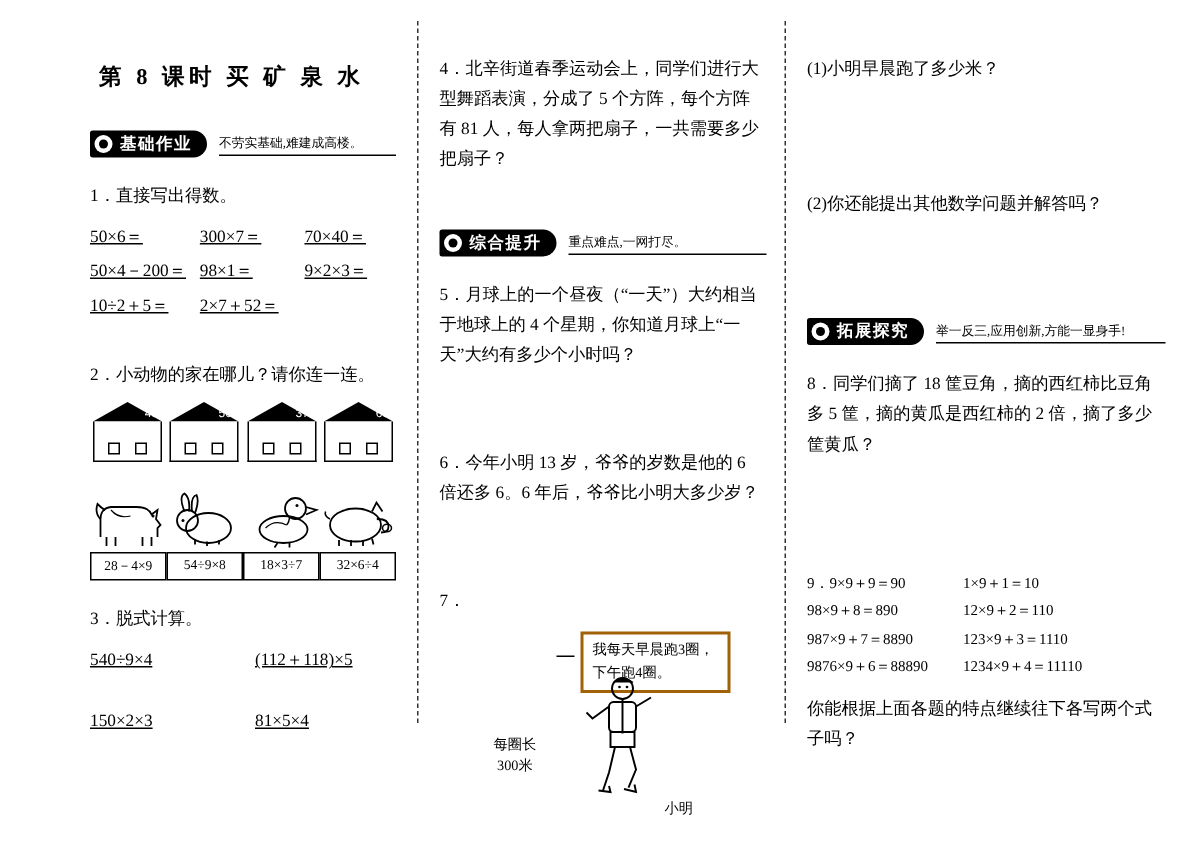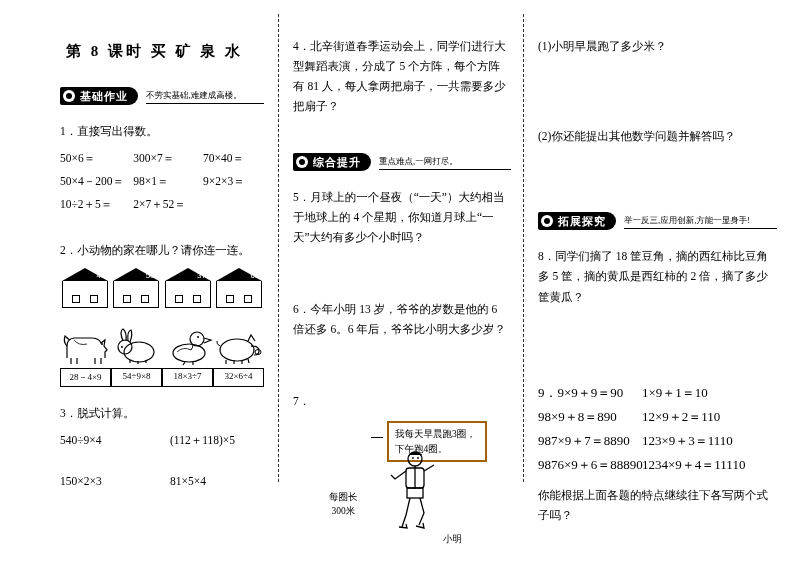--- a/index.html
+++ b/index.html
@@ -91,21 +91,21 @@
   .q {
     font-size: 11.5px;
     line-height: 1.75;
     margin: 16px 0 6px 0;
   }
   .exprs {
     display: flex;
     font-size: 11.5px;
     line-height: 2.0;
   }
-  .exprs div { white-space: nowrap; }
+  .exprs div { white-space: nowrap; text-decoration: underline; }
   .c1 { width: 84px; }
   .c2 { width: 80px; }
   .c3 { width: 70px; }
 
   .spacer-sm { height: 8px; }
   .spacer-md { height: 18px; }
   .spacer-lg { height: 30px; }
 
   
   .houses {
@@ -205,21 +205,21 @@
     text-align: center;
   }
   .label-bottom {
     position: absolute;
     left: 150px; top: 116px;
     font-size: 9.5px;
   }
   .runner-svg { position: absolute; left: 92px; top: 32px; }
 
   .numlist {
-    font-size: 13px;
+    font-size: 10px;
     line-height: 1.85;
   }
   .numrow { display: flex; }
   .numrow .a { width: 104px; white-space: nowrap; }
   .numrow .b { white-space: nowrap; }
 </style>
 </head>
 <body>
 
 <div class="page">

